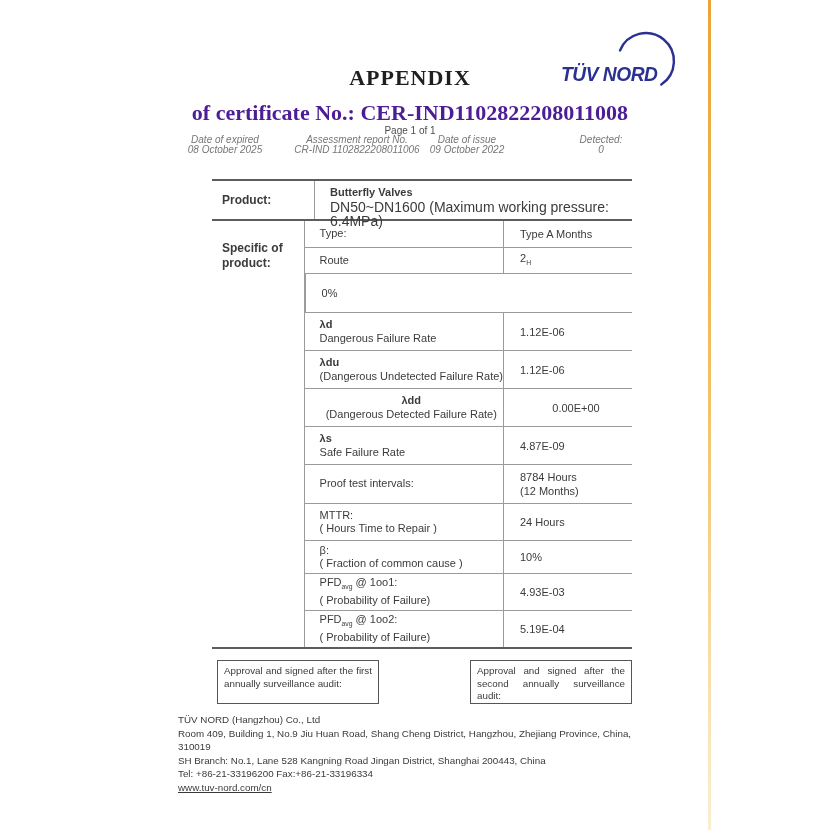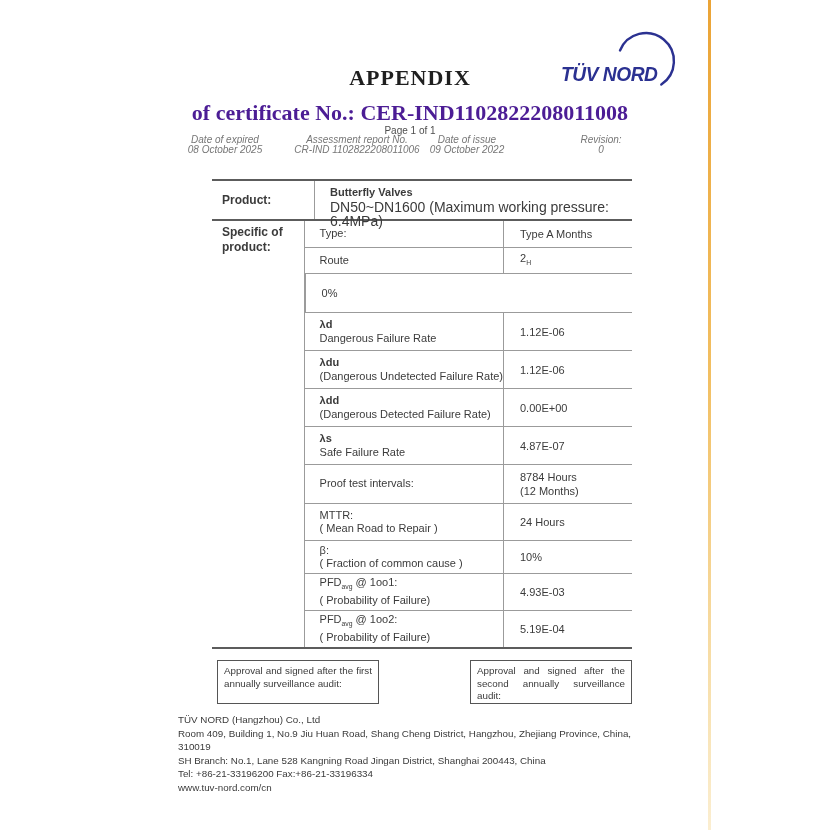--- a/index.html
+++ b/index.html
@@ -45,21 +45,21 @@
     border-top:2px solid #5c5c5c;border-bottom:2px solid #5c5c5c;
     font-size:11px;
   }
   .product-row{display:flex;height:38px;border-bottom:2px solid #5c5c5c;}
   .hdr-cell{
     width:92px;border-right:1px solid #9b9b9b;
     padding-left:10px;box-sizing:content-box;
     font-weight:bold;font-size:12px;line-height:15px;
     display:flex;flex-direction:column;justify-content:center;
   }
-  .hdr-top{justify-content:flex-start;padding-top:4px;}
+  .hdr-top{justify-content:flex-start;padding-top:20px;}
   .product-info{flex:1;padding:4px 0 0 15px;}
   .product-name{font-weight:bold;font-size:11px;line-height:15px;}
   .product-desc{font-size:14px;line-height:14px;}
   .specific-area{display:flex;}
   .spec-rows{flex:1;}
   .spec-row{display:flex;border-bottom:1px solid #9b9b9b;}
   .spec-row:last-child{border-bottom:none;}
   .cell-label{
     flex:1;padding-left:15px;
     display:flex;flex-direction:column;justify-content:center;
@@ -71,39 +71,39 @@
     line-height:14px;
   }
   .b{font-weight:bold;}
   sub{font-size:62%;}
   
   .spec-row:nth-child(1){height:26px;}
   .spec-row:nth-child(2){height:25px;}
   .spec-row:nth-child(3){height:38px;}
   .spec-row:nth-child(4){height:37px;}
   .spec-row:nth-child(5){height:37px;}
-  .spec-row:nth-child(6){height:37px;}
+  .spec-row:nth-child(6){height:37px;text-align:center;}
   .spec-row:nth-child(7){height:37px;}
   .spec-row:nth-child(8){height:38px;}
   .spec-row:nth-child(9){height:36px;gap:7px;}
   .spec-row:nth-child(10){height:32px;}
   .spec-row:nth-child(11){height:36px;}
   .spec-row:nth-child(12){height:36px;}
   
   .approval-box{
     position:absolute;top:660px;width:148px;height:34px;
     border:1.5px solid #555;padding:4px 6px;
     font-size:9.8px;line-height:12.5px;text-align:justify;color:#3b3b3b;
   }
   .box-1{left:217px;}
   .box-2{left:470px;}
   
   .footer{position:absolute;left:178px;top:713px;width:480px;
     font-size:9.8px;line-height:13.5px;color:#3a3a3a;}
-  .footer .link{color:#3a3a3a;cursor:pointer;margin-top:29px;}
+  .footer .link{text-decoration:underline;color:#3a3a3a;cursor:pointer;margin-top:29px;}
 </style>
 </head>
 <body>
 
 <div id="page">
 
   <div class="yellow-line"></div>
 
   <div class="logo">
     <svg class="logo-arc" width="72" height="70" viewBox="0 0 72 70">
@@ -124,21 +124,21 @@
   </div>
   <div class="meta-col meta-2">
     <div>Assessment report No.</div>
     <div>CR-IND 1102822208011006</div>
   </div>
   <div class="meta-col meta-3">
     <div>Date of issue</div>
     <div>09 October 2022</div>
   </div>
   <div class="meta-col meta-4">
-    <div>Revision:</div>
+    <div>Detected:</div>
     <div>0</div>
   </div>
 
   <div class="cert-table">
     <div class="product-row">
       <div class="hdr-cell">Product:</div>
       <div class="product-info">
         <div class="product-name">Butterfly Valves</div>
         <div class="product-desc">DN50~DN1600 (Maximum working pressure: 6.4MPa)</div>
       </div>
@@ -207,40 +207,40 @@
 
       </div>
     </div>
 
     <div class="spec-row">
       <div class="cell-label">
         <div class="main"><span class="b">λs</span></div>
         <div class="desc">Safe Failure Rate</div>
       </div>
       <div class="cell-value">
-        <div class="vline1"><span>4.87E-07</span></div>
+        <div class="vline1"><span>4.87E-09</span></div>
 
       </div>
     </div>
 
     <div class="spec-row">
       <div class="cell-label">
         <div class="main"><span>Proof test intervals:</span></div>
 
       </div>
       <div class="cell-value">
         <div class="vline1"><span>8784 Hours</span></div>
         <div class="vline2">(12 Months)</div>
       </div>
     </div>
 
     <div class="spec-row">
       <div class="cell-label">
         <div class="main"><span>MTTR:</span></div>
-        <div class="desc">( Mean Road to Repair )</div>
+        <div class="desc">( Hours Time to Repair )</div>
       </div>
       <div class="cell-value">
         <div class="vline1"><span>24 Hours</span></div>
 
       </div>
     </div>
 
     <div class="spec-row">
       <div class="cell-label">
         <div class="main"><span>β:</span></div>

